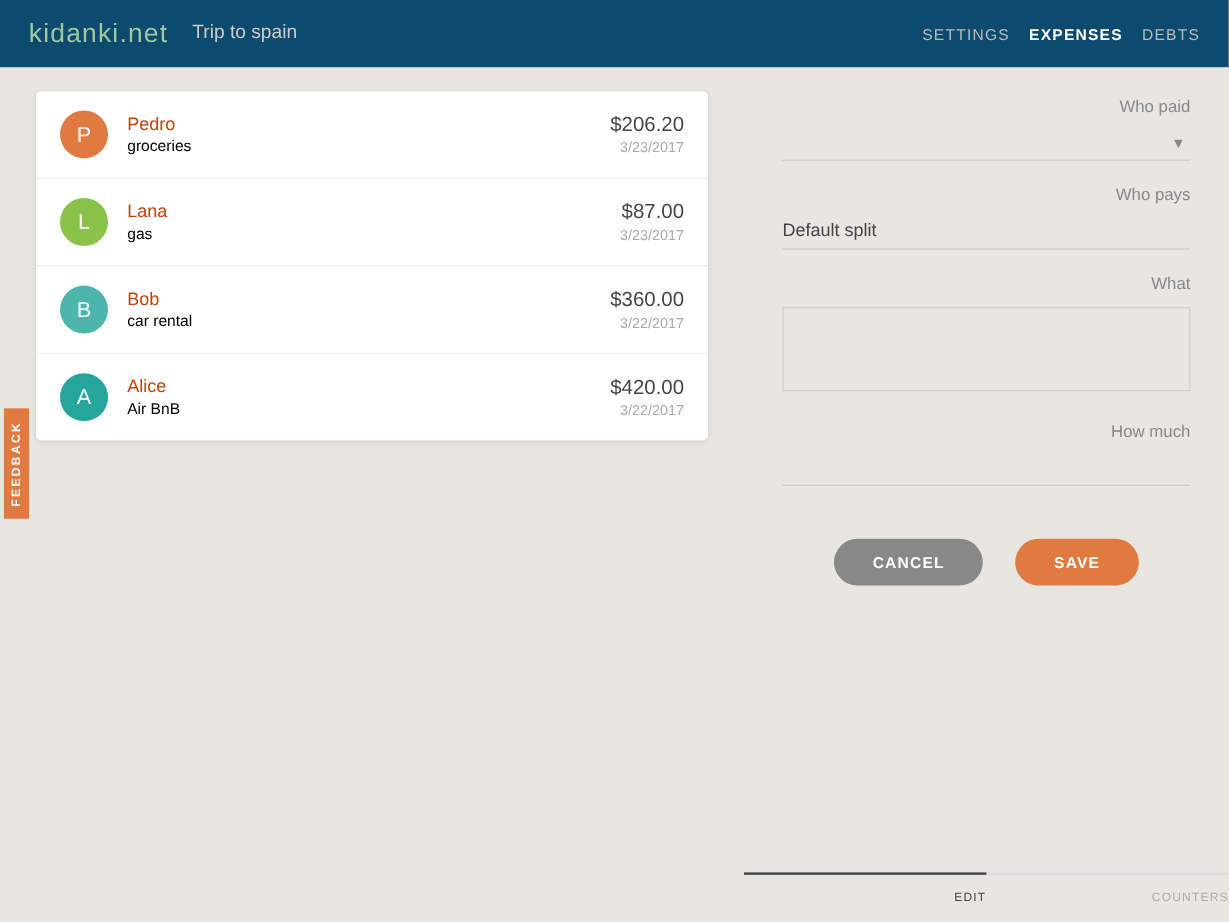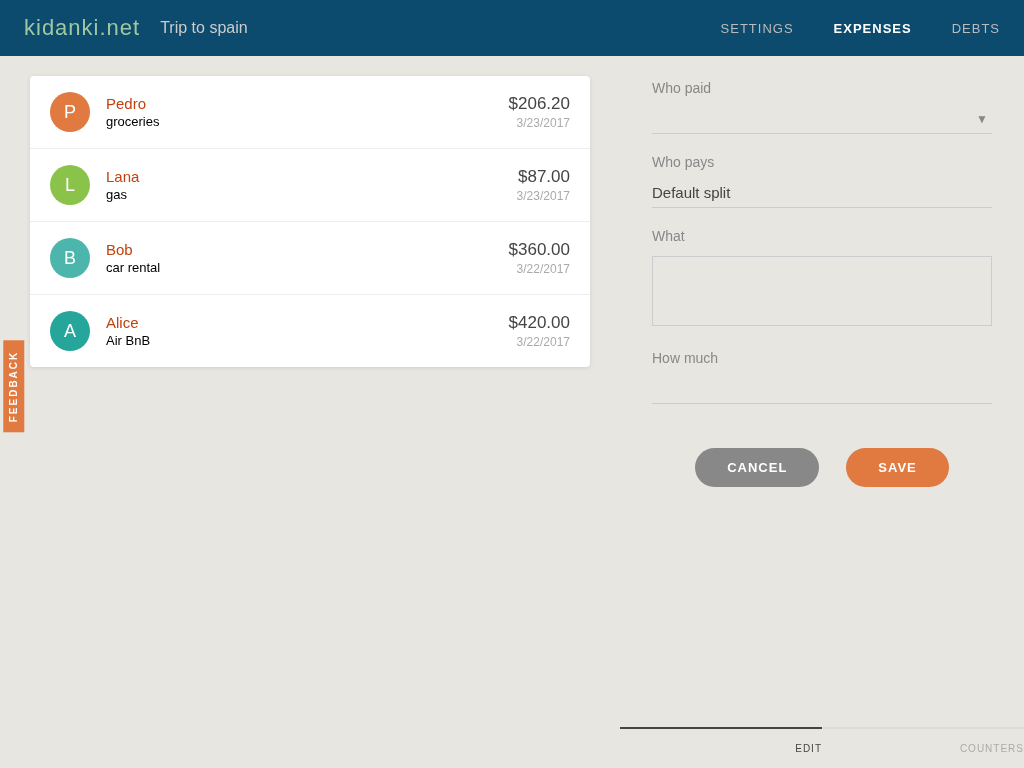--- a/index.html
+++ b/index.html
@@ -32,21 +32,21 @@
     }
     .trip-title {
       color: #cccccc;
       font-size: 16px;
       margin-left: 20px;
       font-weight: 300;
     }
     .nav {
       margin-left: auto;
       display: flex;
-      gap: 40px;
+      gap: 16px;
       align-items: flex-start;
     }
     .nav-item {
       color: #bbbbbb;
       font-size: 13px;
       letter-spacing: 1px;
       cursor: pointer;
       text-transform: uppercase;
       font-weight: 400;
     }
@@ -141,20 +141,21 @@
 
     .form-section {
       margin-bottom: 20px;
     }
     .form-label {
       font-size: 14px;
       color: #888888;
       font-weight: 400;
       margin-bottom: 8px;
       display: block;
+      text-align: right;
     }
     .form-input {
       width: 100%;
       border: none;
       border-bottom: 1px solid #cccccc;
       background: transparent;
       font-size: 15px;
       color: #444444;
       padding: 6px 0;
       outline: none;

